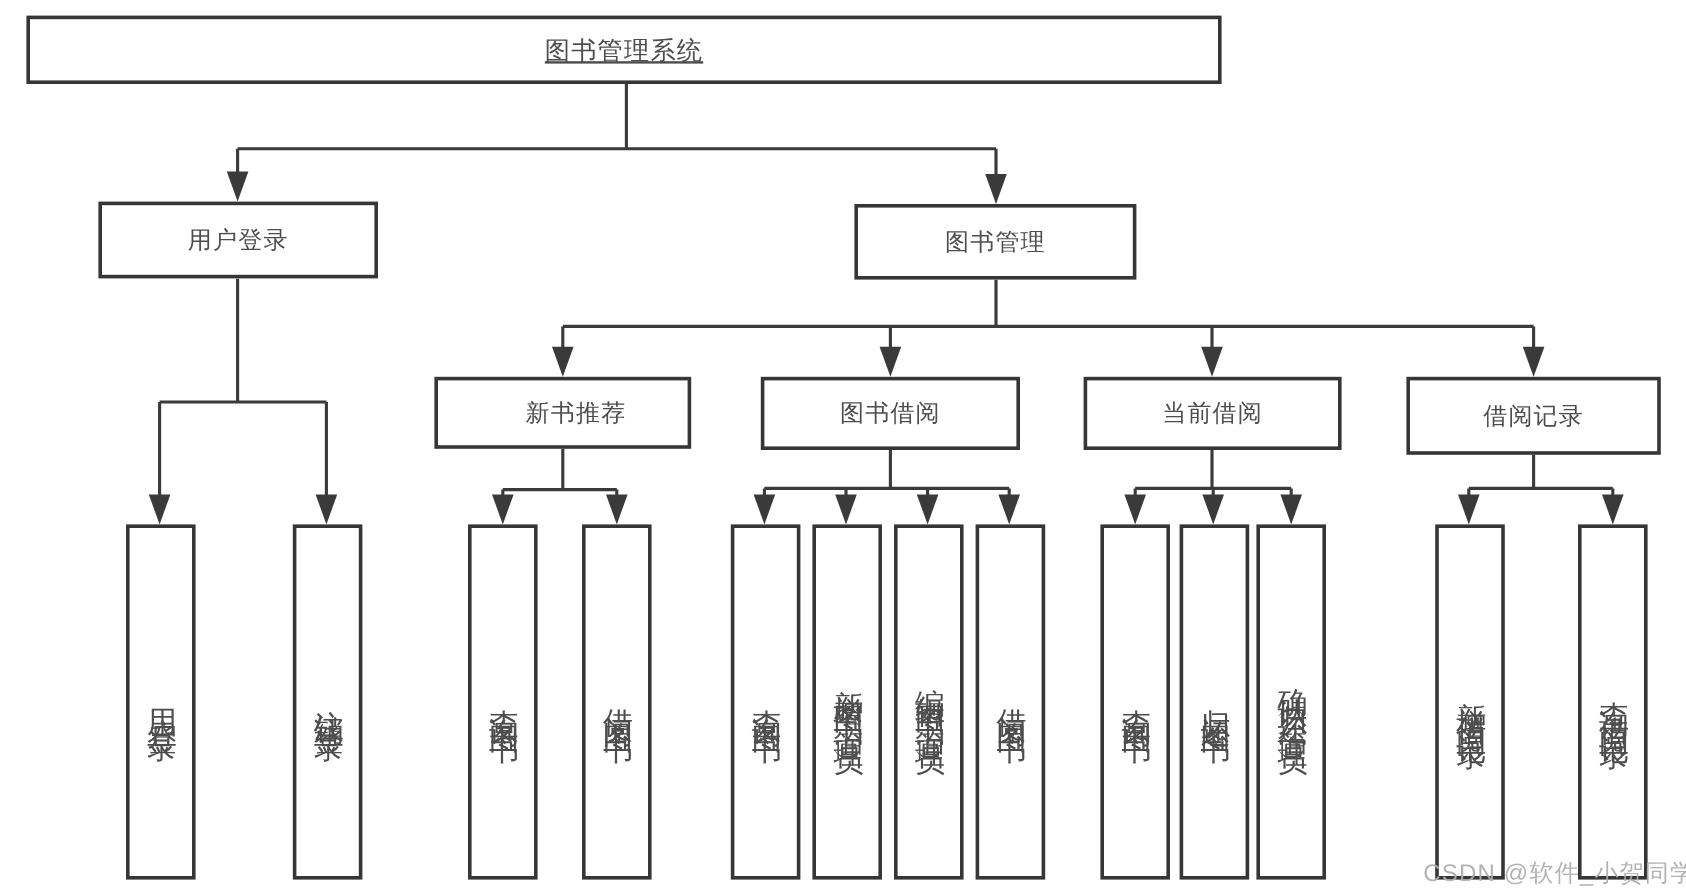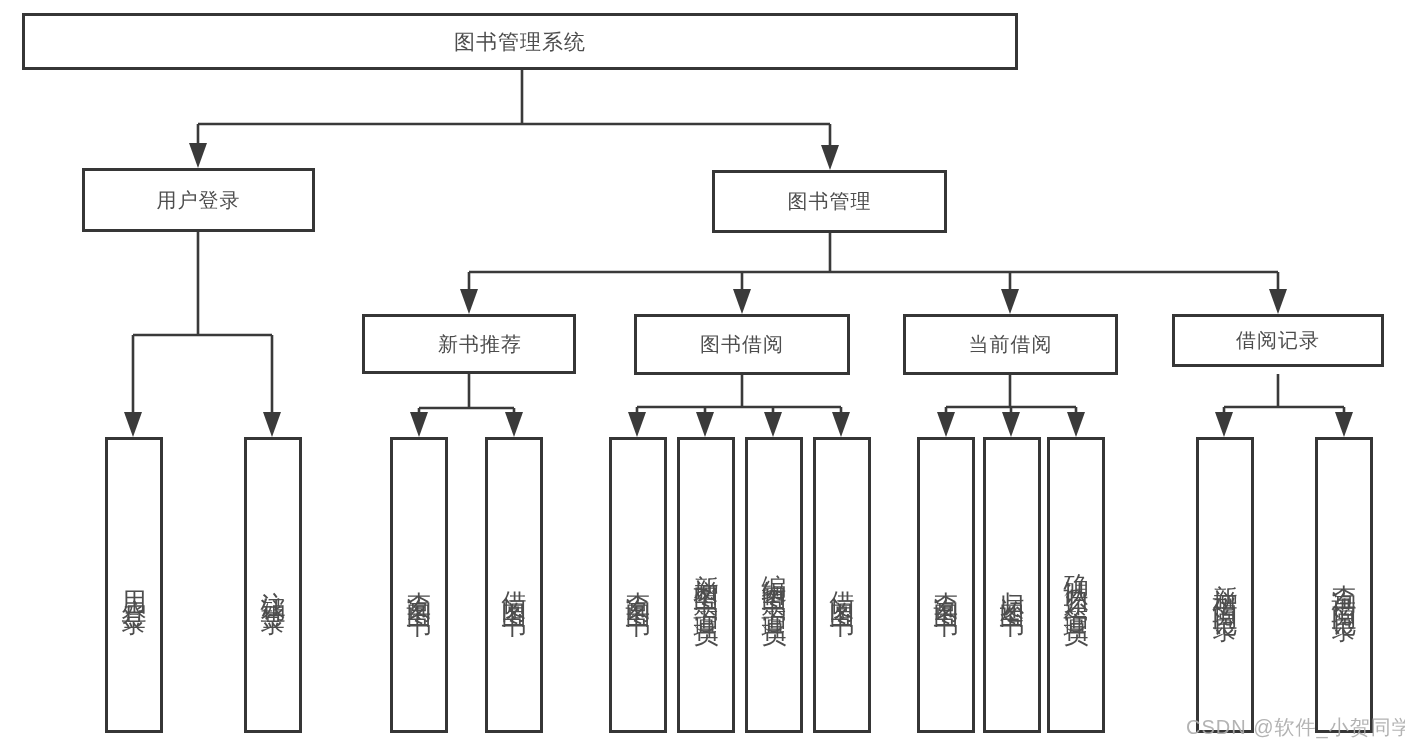--- a/index.html
+++ b/index.html
@@ -30,21 +30,21 @@
     background: #ffffff;
     display: flex;
     align-items: center;
     justify-content: center;
     z-index: 2;
     color: #4d4d4d;
     font-size: 20px;
     letter-spacing: 1px;
     white-space: nowrap;
   }
-  .hbox.root { font-size: 21px; }
+  .hbox.root { font-size: 21px; text-decoration: underline; }
   .vbox {
     position: absolute;
     box-sizing: border-box;
     top: 437px;
     height: 296px;
     width: 58px;
     border: 3px solid #363636;
     background: #ffffff;
     display: flex;
     align-items: center;
@@ -129,21 +129,21 @@
 
   <div class="hbox" style="left:362px; top:314px; width:214px; height:60px;padding-left:22px;">
     <span>新书推荐</span>
   </div>
   <div class="hbox" style="left:634px; top:314px; width:216px; height:61px;">
     <span>图书借阅</span>
   </div>
   <div class="hbox" style="left:903px; top:314px; width:215px; height:61px;">
     <span>当前借阅</span>
   </div>
-  <div class="hbox" style="left:1172px; top:314px; width:212px; height:53px;font-family:Liberation Mono, monospace;">
+  <div class="hbox" style="left:1172px; top:314px; width:212px; height:65px;font-family:Liberation Mono, monospace;">
     <span>借阅记录</span>
   </div>
 
   <div class="vbox" style="left:105px;">
     <span>用户登录</span>
   </div>
   <div class="vbox" style="left:244px;">
     <span>注销登录</span>
   </div>
   <div class="vbox" style="left:390px;">

